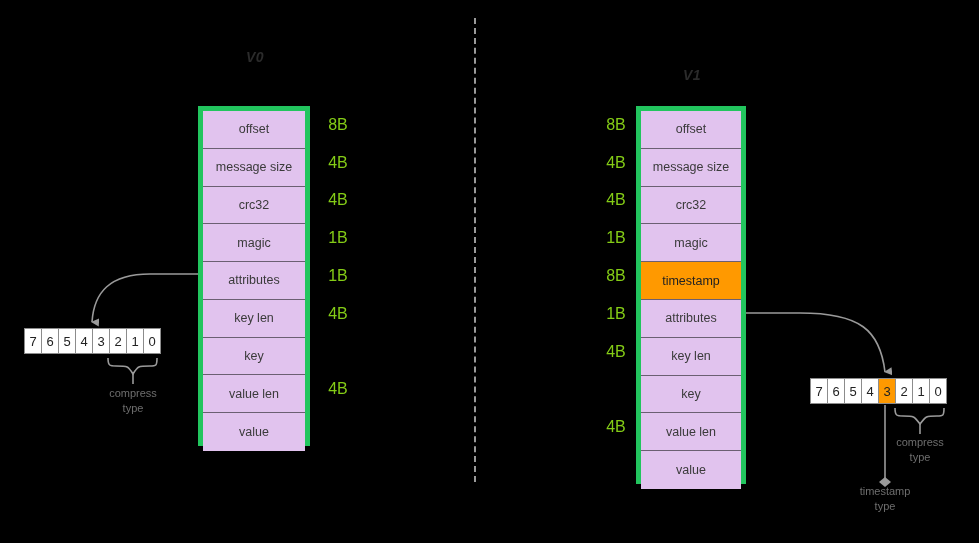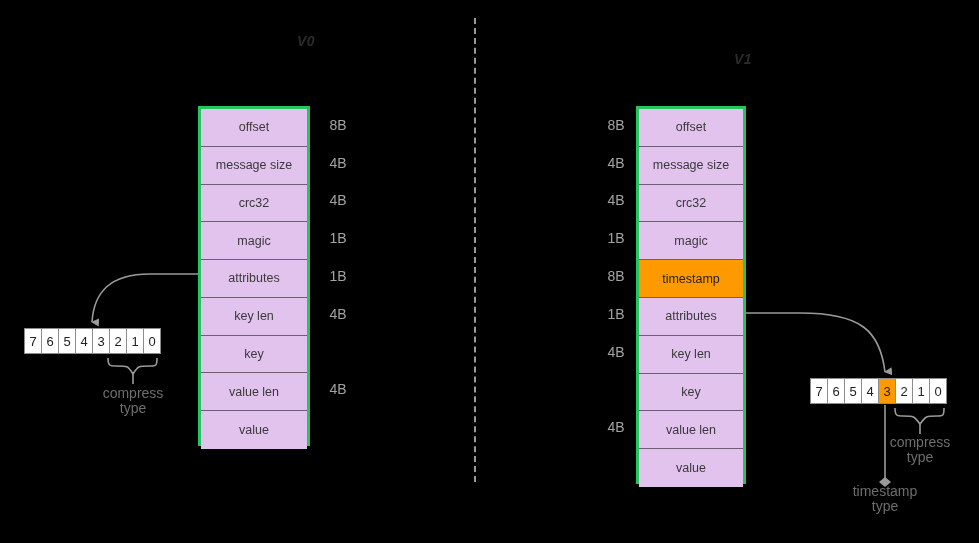--- a/index.html
+++ b/index.html
@@ -5,67 +5,67 @@
   html,body{margin:0;padding:0;background:#000;}
   body{
     width:979px;height:543px;position:relative;overflow:hidden;
     font-family:"Liberation Sans","DejaVu Sans",sans-serif;
     background:#000;color:#555;
   }
   .canvas{position:absolute;inset:0;}
 
   .panel-title{
     position:absolute;font-style:italic;font-size:14px;font-weight:700;
-    color:#2b2b2b;letter-spacing:.5px;text-align:right;width:120px;
+    color:#2b2b2b;letter-spacing:.5px;text-align:center;width:120px;margin-top:16px;
   }
   #title-v0{left:195px;top:33px;}
   #title-v1{left:632px;top:51px;}
 
   .divider{
     position:absolute;left:474px;top:18px;width:0;height:464px;
     border-left:2px dashed #9a9a9a;
   }
 
   
-  .struct{position:absolute;border:3px solid #22c55e;box-sizing:border-box;}
+  .struct{position:absolute;border:5px solid #22c55e;box-sizing:border-box;}
   .struct .row{
     box-sizing:border-box;
     background:#e1c3ee;
     border-bottom:1px solid #6b5f72;
     display:flex;align-items:center;justify-content:center;
     font-size:12.5px;color:#3a3a3a;
   }
   .struct .row:last-child{border-bottom:none;text-align:center;}
   .struct .row.highlight{background:#ff9900;color:#222;}
 
   #struct-v0{left:198px;top:106px;width:112px;height:340px;}
   #struct-v0 .row{height:37.78px;}
   #struct-v1{left:636px;top:106px;width:110px;height:378px;}
   #struct-v1 .row{height:37.8px;}
 
   
-  .sizecol{position:absolute;width:40px;font-size:14px;color:#a3a3a3;}
+  .sizecol{position:absolute;width:40px;font-size:16px;color:#84cc16;}
   .sizecol .sz{display:flex;align-items:center;justify-content:center;}
   #sizes-v0{left:318px;top:106px;}
   #sizes-v0 .sz{height:37.78px;}
   #sizes-v1{left:596px;top:106px;}
   #sizes-v1 .sz{height:37.8px;}
 
   
   .bitbox{position:absolute;display:flex;border:1px solid #8c8c8c;background:#8c8c8c;gap:1px;}
   .bitbox .bit{
     width:16px;height:24px;background:#fff;color:#222;font-size:13px;
     display:flex;align-items:center;justify-content:center;
   }
   .bitbox .bit.on{background:#ff9900;color:#222;}
   #bits-v0{left:24px;top:328px;}
   #bits-v1{left:810px;top:378px;}
 
   .caption{
-    position:absolute;font-size:14px;color:#6e6e6e;text-align:center;
+    position:absolute;font-size:11px;color:#6e6e6e;text-align:center;
     line-height:15px;width:110px;
   }
   #cap-compress-v0{left:78px;top:386px;}
   #cap-compress-v1{left:865px;top:435px;}
   #cap-ts-v1{left:830px;top:484px;}
 
   svg.overlay{position:absolute;left:0;top:0;width:979px;height:543px;pointer-events:none;}
 </style>
 </head>
 <body>

